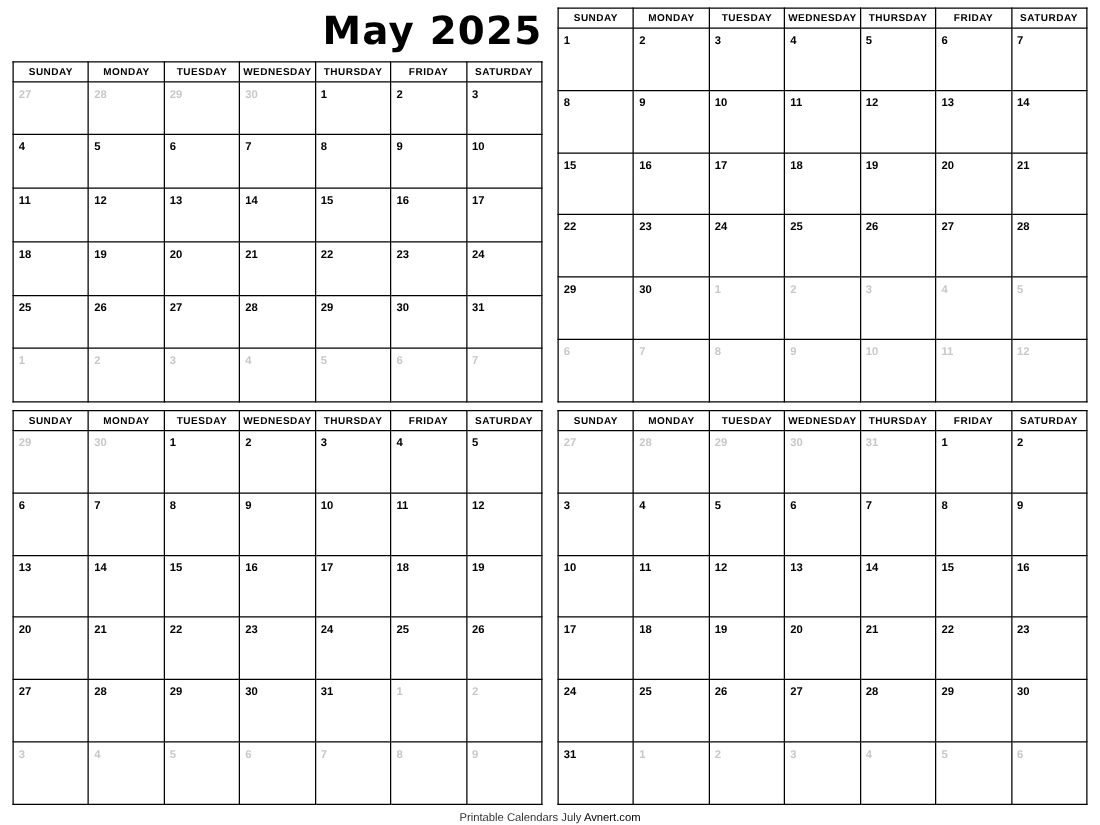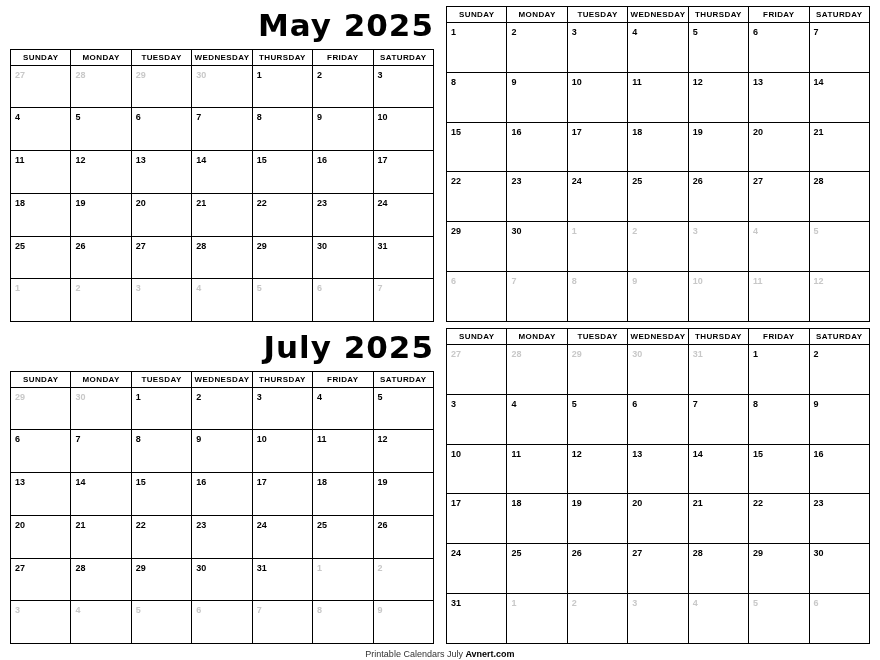--- a/index.html
+++ b/index.html
@@ -77,21 +77,21 @@
     left: 0;
     right: 0;
     bottom: 0;
     text-align: center;
     font-size: 9px;
     color: #333333;
     height: 12px;
     line-height: 12px;
     font-family: "Liberation Sans", sans-serif;
   }
-  .footer .brand { font-weight: 700; color: #000000; }
+  .footer .brand { font-weight: 400; color: #000000; }
 </style>
 </head>
 <body>
 
 <div id="page">
   <div class="grid">
 
     <div class="month">
       <div class="month-title">May 2025</div>
       <table class="cal">
@@ -231,21 +231,20 @@
               <td class="out">9</td>
               <td class="out">10</td>
               <td class="out">11</td>
               <td class="out">12</td>
             </tr>
           </tbody>
       </table>
     </div>
 
     <div class="month">
-      <div class="month-title">July 2025</div>
       <table class="cal">
         <thead>
           <tr>
             <th>SUNDAY</th>
             <th>MONDAY</th>
             <th>TUESDAY</th>
             <th>WEDNESDAY</th>
             <th>THURSDAY</th>
             <th>FRIDAY</th>
             <th>SATURDAY</th>

